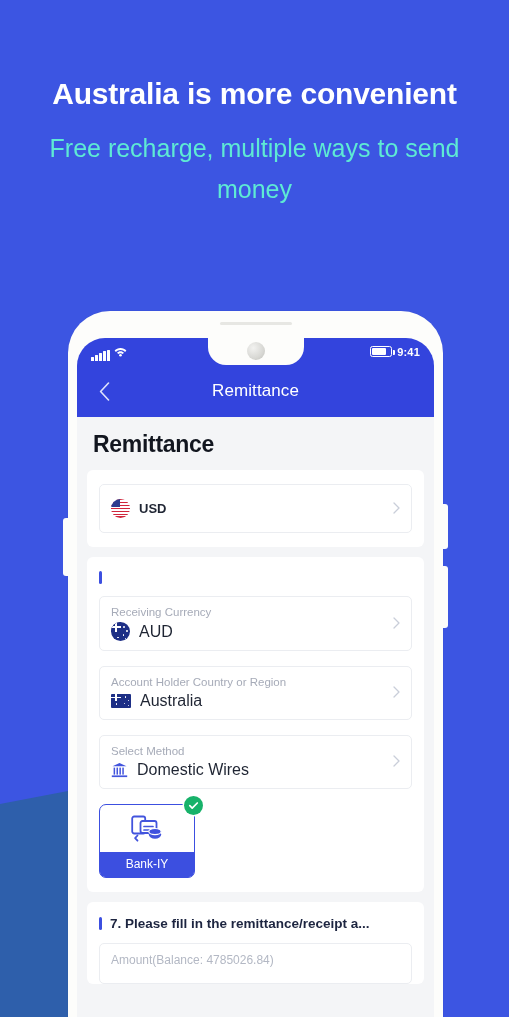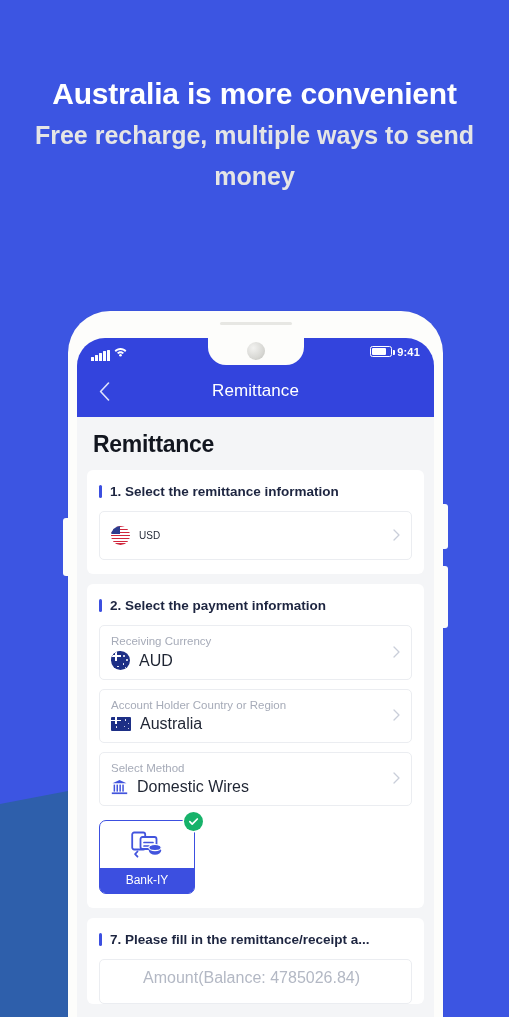--- a/index.html
+++ b/index.html
@@ -41,25 +41,25 @@
   }
   #promo-title {
     font-size: 30px;
     font-weight: bold;
     line-height: 40px;
     letter-spacing: -0.2px;
     padding: 0 46px;
   }
   #promo-sub {
     font-size: 25px;
-    font-weight: bold;
+    font-weight: normal;
     line-height: 41px;
     padding: 0 22px;
-    margin-top: 1px;
-    color: #e5e5e5;
+    margin-top: 14px;
+    color: #5eead4;
   }
 
   
   #phone {
     position: absolute;
     left: 68px;
     top: 311px;
     width: 375px;
     height: 720px;
     background: #fdfdfb;
@@ -221,38 +221,38 @@
     flex: 0 0 auto;
   }
   .section-head .label { white-space: nowrap; overflow: hidden; text-overflow: ellipsis; }
 
   .field {
     position: relative;
     border: 1px solid #ebedf1;
     border-radius: 5px;
     background: #fff;
     padding: 9px 30px 9px 11px;
-    margin-bottom: 9px;
+    margin-bottom: 15px;
     min-height: 44px;
   }
   .field:last-child { margin-bottom: 0; }
   .field .flabel {
     font-size: 11.5px;
     color: #a6abb8;
     margin-bottom: 4px;
   }
   .field .fvalue {
     display: flex;
     align-items: center;
     gap: 9px;
     font-size: 16px;
     color: #1f2533;
   }
   .field.simple { padding-top: 14px; padding-bottom: 14px; }
-  .field.simple .fvalue { font-weight: normal; font-size: 10px; }
+  .field.simple .fvalue { font-weight: bold; font-size: 13px; }
   .chev {
     position: absolute;
     right: 11px;
     top: 50%;
     transform: translateY(-50%);
   }
 
   
   .flag { flex: 0 0 auto; }
   .flag-us {
@@ -348,23 +348,22 @@
   }
 
   
   #card3 { padding-bottom: 0; }
   #amount-field {
     border: 1px solid #ebedf1;
     border-radius: 5px;
     padding: 9px 11px 16px 11px;
   }
   #amount-placeholder {
-    font-size: 16px;
+    font-size: 12px;
     color: #b3b8c4;
-    margin-left: 32px;
   }
 </style>
 </head>
 <body>
 
 <div id="stage">
 
   <div id="bg-wedge"></div>
 
   <div id="promo">
@@ -419,44 +418,39 @@
           </div>
           <div id="nav-title">Remittance</div>
         </div>
       </div>
 
       <div id="body">
 
         <div id="page-title">Remittance</div>
 
         <div class="card">
-          <div class="section-head">
-            <span class="tick"></span>
-            <span class="label">1. Select the remittance information</span>
-          </div>
           <div class="field simple">
             <div class="fvalue">
               <span class="flag flag-us">
                 <span class="stripes"></span>
                   <span class="canton"></span>
               </span>
               <span>USD</span>
             </div>
             <span class="chev">
               <svg width="7" height="12" viewBox="0 0 7 12">
                 <path d="M1 1l5 5-5 5" fill="none" stroke="#c9ced9" stroke-width="1.3" stroke-linecap="round" stroke-linejoin="round"></path>
               </svg>
             </span>
           </div>
         </div>
 
         <div class="card">
           <div class="section-head">
             <span class="tick"></span>
-            <span class="label">2. Select the payment information</span>
           </div>
 
           <div class="field">
             <div class="flabel">Receiving Currency</div>
             <div class="fvalue">
               <span class="flag flag-au-round">
                 <span class="uj"></span>
                 <span class="star" style="left:12px;top:3.5px;width:2px;height:2px;"></span>
                 <span class="star" style="left:15px;top:8px;width:1.8px;height:1.8px;"></span>
                 <span class="star" style="left:11.5px;top:12px;width:1.8px;height:1.8px;"></span>

